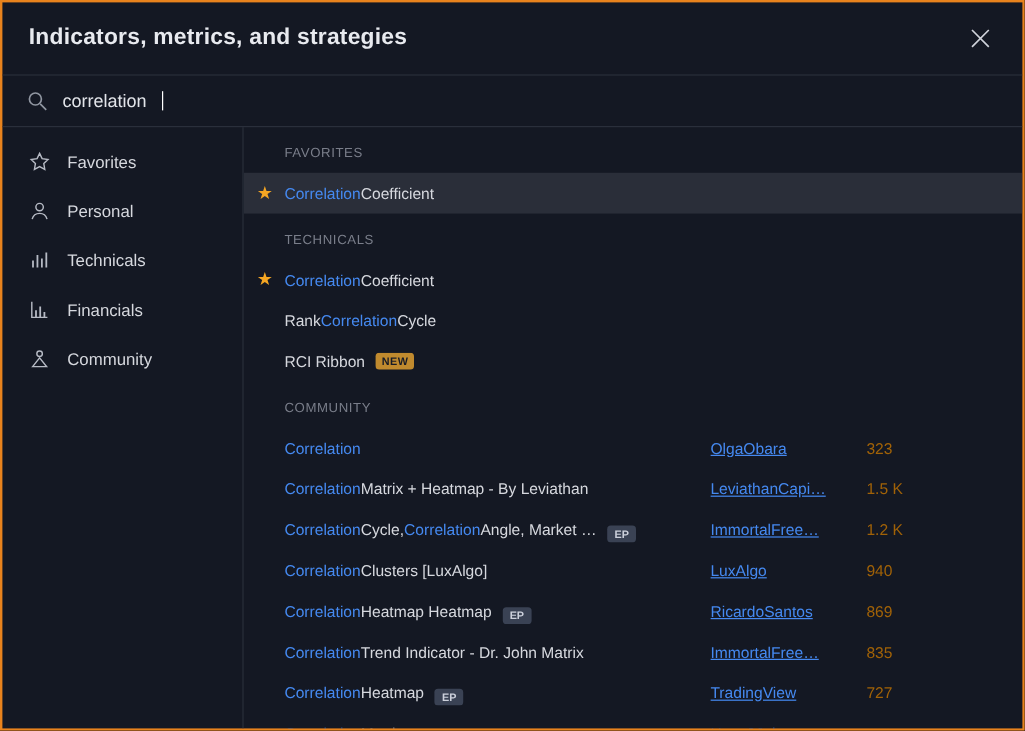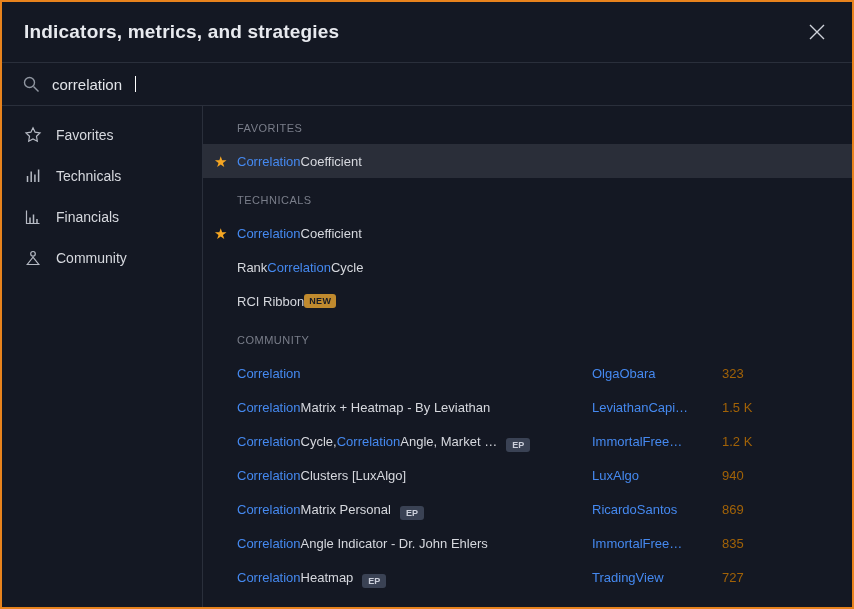--- a/index.html
+++ b/index.html
@@ -80,32 +80,32 @@
     transform:translateY(-50%);
     color:var(--star-gold,#f5a623);
     font-size:15px; line-height:1;
   }
   .title-cell { white-space:nowrap; overflow:hidden; display:flex; align-items:center; color:#d6d8de; }
   .hl { color:var(--link-blue,#4589f0); }
   .badge-new {
     background:#c08a2e; color:#171b26;
     font-size:9px; font-weight:bold;
     padding:2px 5px; border-radius:3px;
-    letter-spacing:0.4px;
+    margin-left:9px; letter-spacing:0.4px;
     flex:0 0 auto;
   }
   .badge-ep {
     background:#3a4254; color:#ccd0db;
     font-size:9px; font-weight:bold;
     padding:2px 6px; border-radius:3px;
     margin-left:9px;
     flex:0 0 auto;
     margin-top:8px;
   }
-  .author { color:var(--link-blue,#4589f0); white-space:nowrap; overflow:hidden; }
+  .author { color:var(--link-blue,#4589f0); white-space:nowrap; overflow:hidden;text-decoration:underline; }
   .likes { color:#a16207; }
 </style>
 </head>
 <body>
 
 <div class="dialog">
 
   <div class="dialog-header">
     <div class="dialog-title">Indicators, metrics, and strategies</div>
     <button class="close-btn">
@@ -134,20 +134,29 @@
           <span class="side-icon">
             <svg width="18" height="18" viewBox="0 0 18 18">
               <path d="M9 1.8l2.1 4.4 4.9.7-3.5 3.4.8 4.9L9 12.9l-4.3 2.3.8-4.9L2 6.9l4.9-.7z" stroke-width="1.2"></path>
             </svg>
           </span>
           <span>Favorites</span>
         </div>
         <div class="side-item">
           <span class="side-icon">
             <svg width="18" height="18" viewBox="0 0 18 18">
+              <circle cx="9" cy="5.6" r="3.1" stroke-width="1.2"></circle>
+              <path d="M2.8 15.6c.9-3.3 3.3-4.8 6.2-4.8s5.3 1.5 6.2 4.8" stroke-width="1.2"></path>
+            </svg>
+          </span>
+          <span>Personal</span>
+        </div>
+        <div class="side-item">
+          <span class="side-icon">
+            <svg width="18" height="18" viewBox="0 0 18 18">
               <path d="M3.5 15V9M7.2 15V4.5M10.9 15V7.5M14.6 15V2.5" stroke-width="1.5"></path>
             </svg>
           </span>
           <span>Technicals</span>
         </div>
         <div class="side-item">
           <span class="side-icon">
             <svg width="18" height="18" viewBox="0 0 18 18">
               <path d="M2.5 2.5v13h13" stroke-width="1.2"></path>
               <path d="M6 15.5V9.5M9.5 15.5V6.5M13 15.5V11" stroke-width="1.5"></path>
@@ -234,30 +243,30 @@
           <div class="title-cell">
             <span class="hl">Correlation</span>
             <span> Clusters [LuxAlgo]</span>
           </div>
           <div class="author">LuxAlgo</div>
           <div class="likes">940</div>
         </div>
         <div class="row">
           <div class="title-cell">
             <span class="hl">Correlation</span>
-            <span> Matrix Personal</span>
+            <span> Heatmap Heatmap</span>
             <span class="badge-ep">EP</span>
           </div>
           <div class="author">RicardoSantos</div>
           <div class="likes">869</div>
         </div>
         <div class="row">
           <div class="title-cell">
             <span class="hl">Correlation</span>
-            <span> Angle Indicator - Dr. John Ehlers</span>
+            <span> Trend Indicator - Dr. John Matrix</span>
           </div>
           <div class="author">ImmortalFree…</div>
           <div class="likes">835</div>
         </div>
         <div class="row">
           <div class="title-cell">
             <span class="hl">Correlation</span>
             <span> Heatmap</span>
             <span class="badge-ep">EP</span>
           </div>

